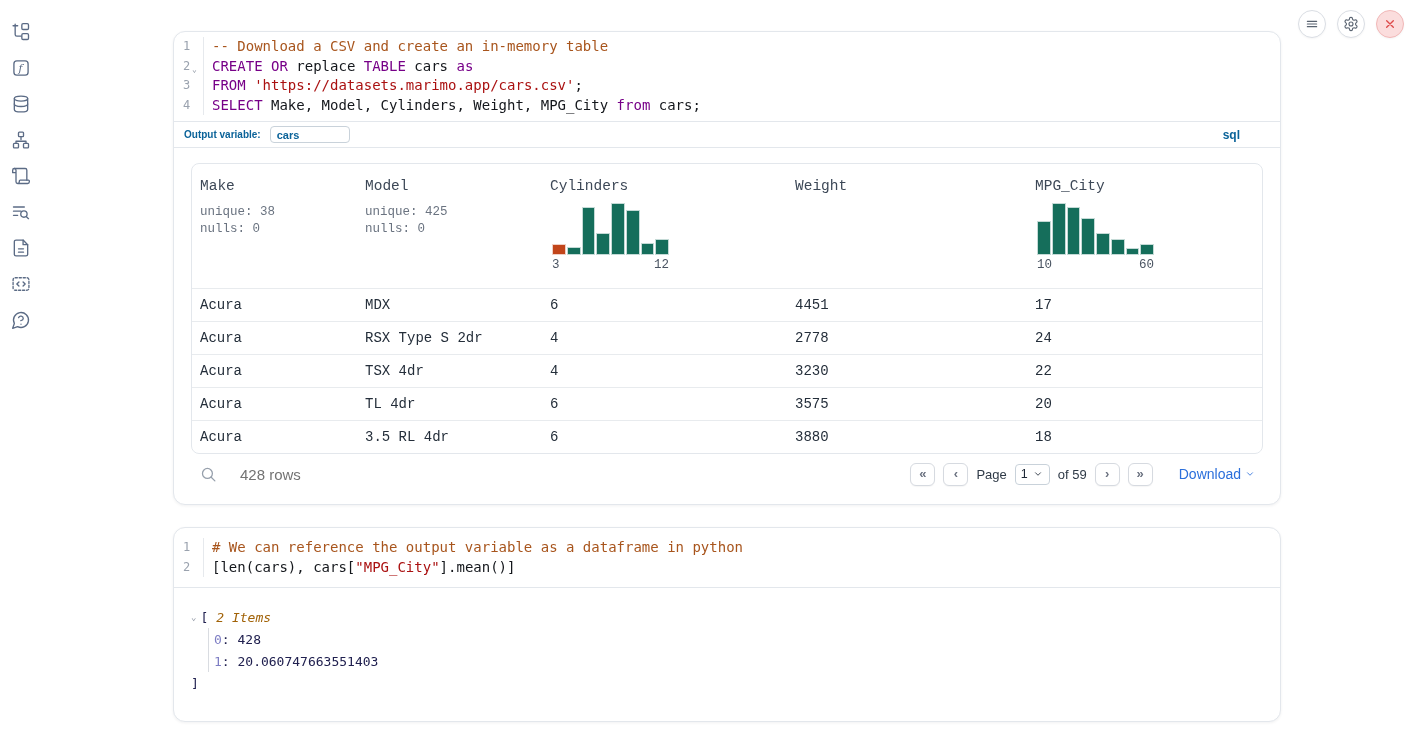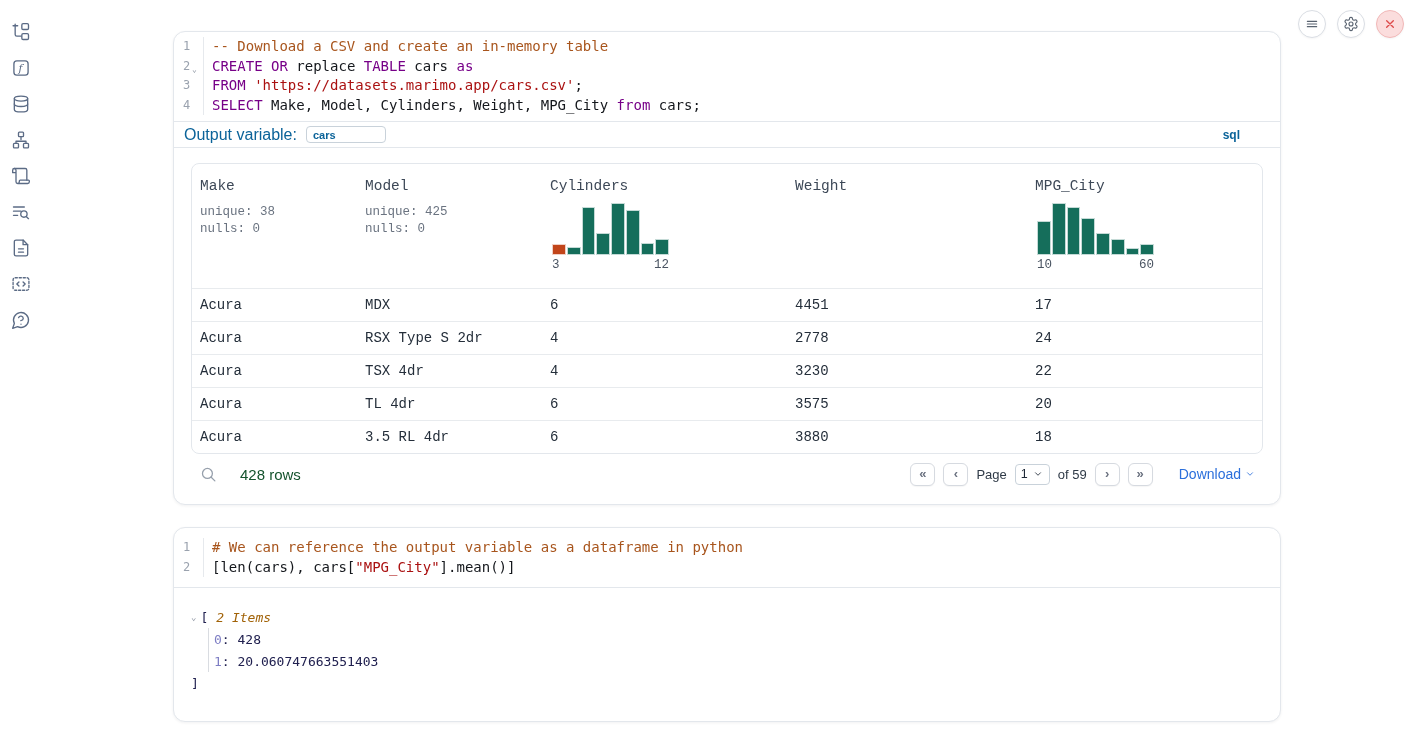--- a/index.html
+++ b/index.html
@@ -31,21 +31,21 @@
   .gutter { flex:0 0 30px; width:30px; color:#9aa2ae; font-size:12px; padding-left:9px; border-right:1px solid #e6e9ed; position:relative; }
   .fold { position:absolute; left:18px; top:3px; font-size:8px; color:#8b93a0; cursor:pointer; }
   .code-content { padding-left:8px; white-space:pre; }
   .tok-comment { color:#a8551d; }
   .tok-kw { color:#770088; }
   .tok-str { color:#aa1111; }
   .tok-plain { color:#14171c; }
 
   
   .outvar { height:27px; border-top:1px solid #e3e7ec; border-bottom:1px solid #e3e7ec; display:flex; align-items:center; padding:0 10px; gap:9px; }
-  .outvar-label { font-size:16px; font-weight:normal; color:#0b6399; }
+  .outvar-label { font-size:10px; font-weight:bold; color:#0b6399; }
   .outvar-input { width:80px; height:17px; border:1px solid #c9d2da; border-radius:4px; font-family:"Liberation Sans",sans-serif; font-weight:bold; font-size:11px; color:#0b6399; padding:0 6px; outline:none; }
   .lang-badge { margin-left:auto; margin-right:30px; font-size:12px; font-weight:bold; color:#0b6399; }
 
   
   .table-area { padding:15px 17px 10px; }
   .dtable { border:1px solid #e3e7ec; border-radius:8px; overflow:hidden; }
   .tgrid { display:grid; grid-template-columns:165px 185px 245px 240px 1fr;font-family:Liberation Mono, monospace; }
   .th { padding:14px 8px 8px; }
   .th-label { font-size:14.5px; color:#3d4857; }
   .th-stats { margin-top:10px; font-size:12.5px; color:#6a7380; line-height:17px; }
@@ -54,21 +54,21 @@
   .hist-bar { flex:1; border:1px solid rgba(255,255,255,.75); }
   .hist-labels { display:flex; justify-content:space-between; font-size:12.5px; color:#4a5462; margin-top:3px; }
   .thead { min-height:124px; }
   .trow { height:33px; border-top:1px solid #e8ebee; align-items:center; font-size:14px; color:#242e3a; }
   .td { padding:0 8px; }
 
   
   .tfooter { display:flex; align-items:center; height:40px; padding:0 2px; }
   .search-btn { border:none; background:none; padding:0; margin-left:7px; color:#97a0ac; cursor:pointer; }
   .search-btn svg { width:17px; height:17px; stroke:currentColor; fill:none; stroke-width:1.8; stroke-linecap:round; }
-  .row-count { font-size:15px; color:#14532d; margin-left:23px; }
+  .row-count { font-size:15px; color:#737373; margin-left:23px; }
   .pager { margin-left:auto; display:flex; align-items:center; gap:8px; }
   .pg-btn { width:25px; height:23px; border:1px solid #d6dae0; border-radius:6px; background:#fff; color:#6b7280; font-size:13px; font-weight:bold; display:flex; align-items:center; justify-content:center; padding:0 0 2px; cursor:pointer; box-shadow:0 1px 1px rgba(0,0,0,.04); }
   .pg-text { font-size:13px; color:#2f3a47; }
   .page-select { height:21px; min-width:35px; border:1px solid #c9d2da; border-radius:4px; background:#fff; display:flex; align-items:center; gap:5px; padding:0 5px; font-size:12.5px; color:#1f2937; cursor:pointer; }
   .page-select svg, .download svg { width:10px; height:10px; stroke:currentColor; fill:none; stroke-width:2; stroke-linecap:round; stroke-linejoin:round; }
   .download { display:flex; align-items:center; gap:4px; color:#2b6fdb; font-size:14px; margin-left:18px; margin-right:6px; background:none; border:none; cursor:pointer; padding:0; }
 
   
   .editor2 { border-bottom:1px solid #e3e7ec; padding:10px 0; }
   .tree { padding:19px 17px 28px; font-family:"DejaVu Sans Mono", monospace; font-size:13px; color:#20204f; }

